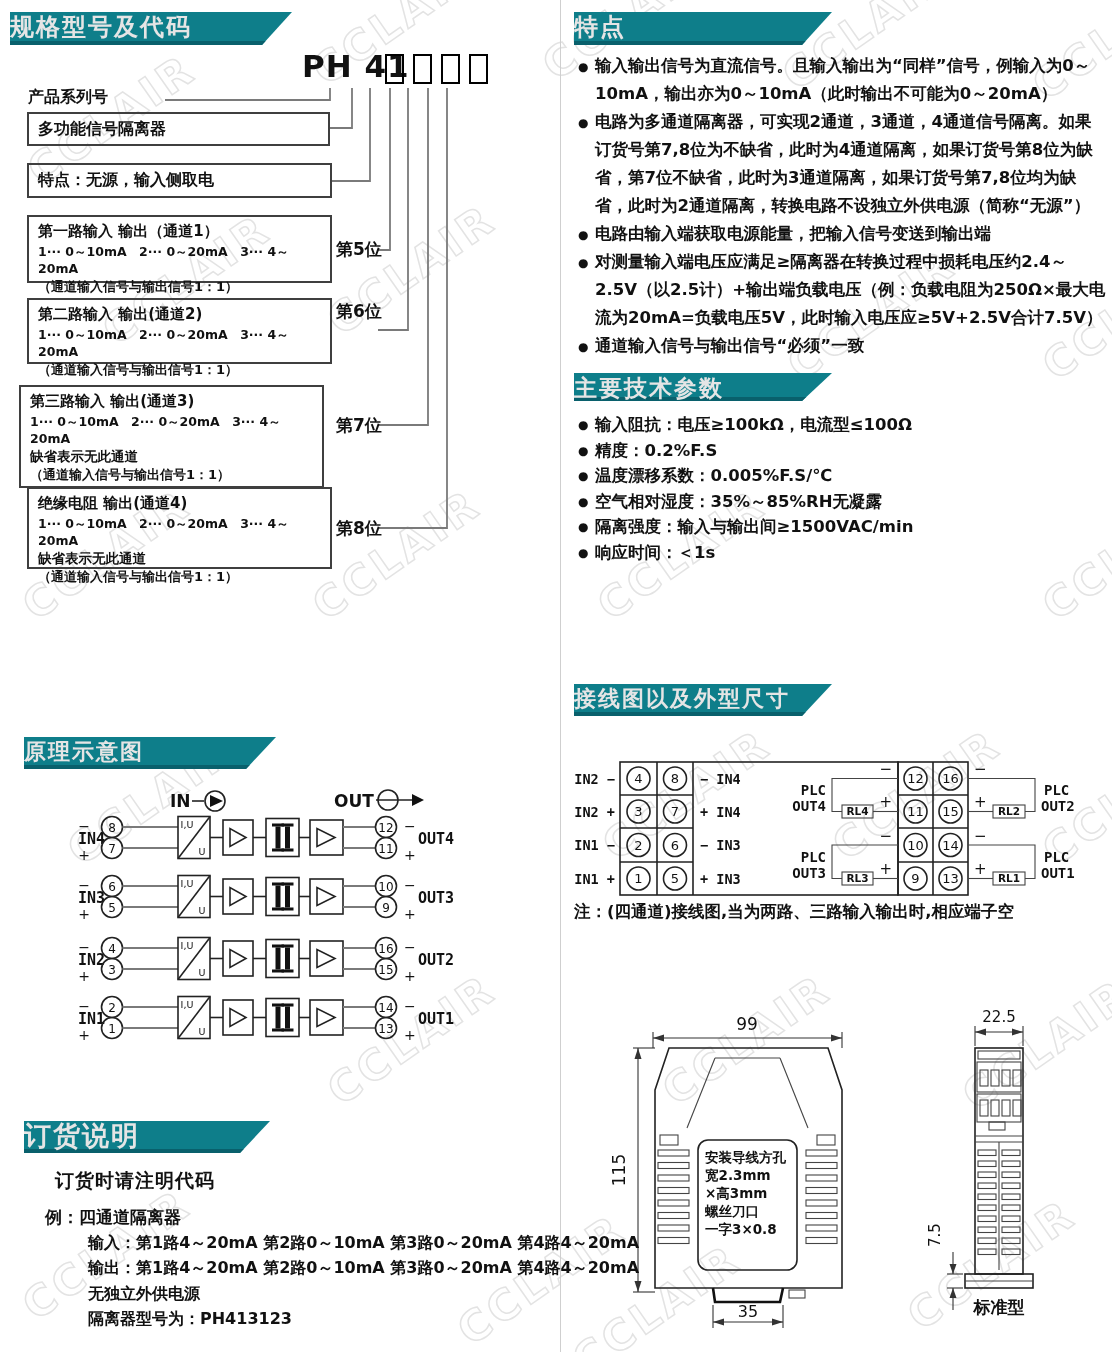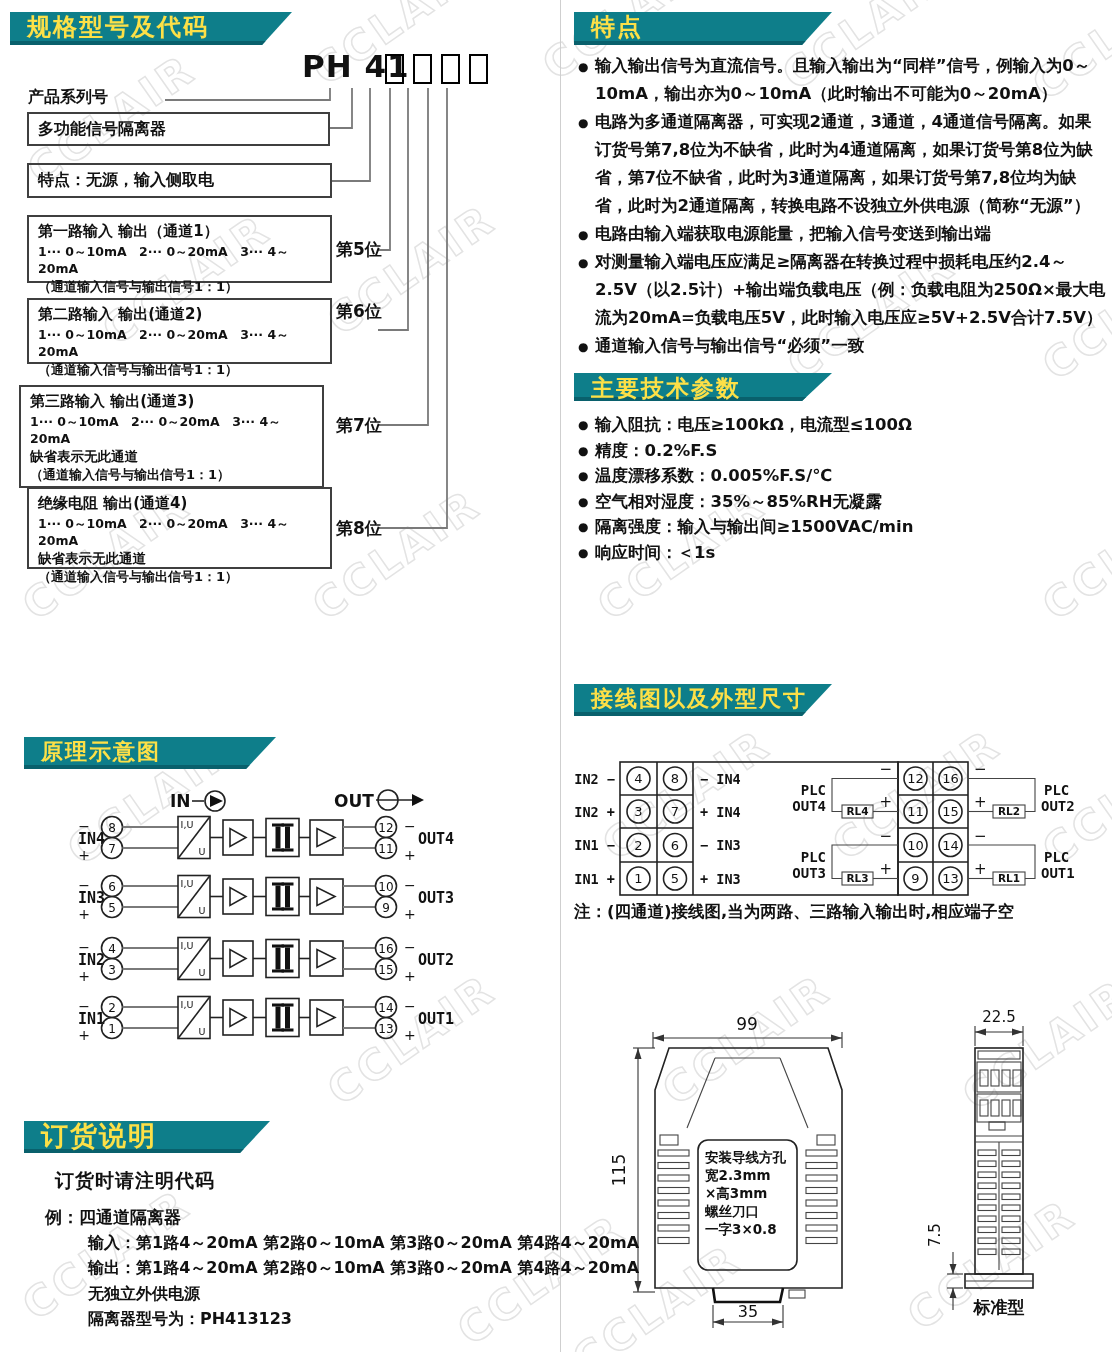--- a/index.html
+++ b/index.html
@@ -1,21 +1,21 @@
 <!DOCTYPE html>
 <html><head>
 <meta charset="utf-8">
 <style>
   html,body{margin:0;padding:0;background:#fff;}
   .page{position:relative;width:1112px;height:1352px;background:#fff;overflow:hidden;
         font-family:"DejaVu Sans","Liberation Sans",sans-serif;color:#111;}
   .wm{position:absolute;font-size:42px;font-weight:bold;letter-spacing:4px;color:transparent;
       -webkit-text-stroke:1.5px #e3e3e3;transform:rotate(-35deg);white-space:nowrap;pointer-events:none;}
-  .banner{position:absolute;background:#0e7e8a;color:#fde047;font-weight:bold;box-sizing:border-box;
-          padding-left:17px;letter-spacing:2px;border-bottom:4px solid #09606c;
+  .banner{position:absolute;background:#0e7e8a;color:#e5e5e5;font-weight:bold;box-sizing:border-box;
+          letter-spacing:2px;border-bottom:4px solid #09606c;
           clip-path:polygon(0 0,100% 0,calc(100% - 30px) 100%,0 100%);}
   .divider{position:absolute;left:560px;top:0;width:1px;height:1352px;background:#cfcfcf;}
   .abs{position:absolute;}
   .bold{font-weight:bold;}
   .mono{font-family:"DejaVu Sans Mono","Liberation Mono",monospace;}
   .box{position:absolute;border:2px solid #3f3f3f;box-sizing:border-box;padding:5px 9px;font-weight:bold;}
   .digit{position:absolute;font-weight:bold;font-size:17px;}
   .blist{position:absolute;margin:0;padding:0;list-style:none;font-weight:600;}
   .blist li{position:relative;padding-left:17px;}
   .blist li::before{content:"●";position:absolute;left:0;top:1px;font-size:12px;}

